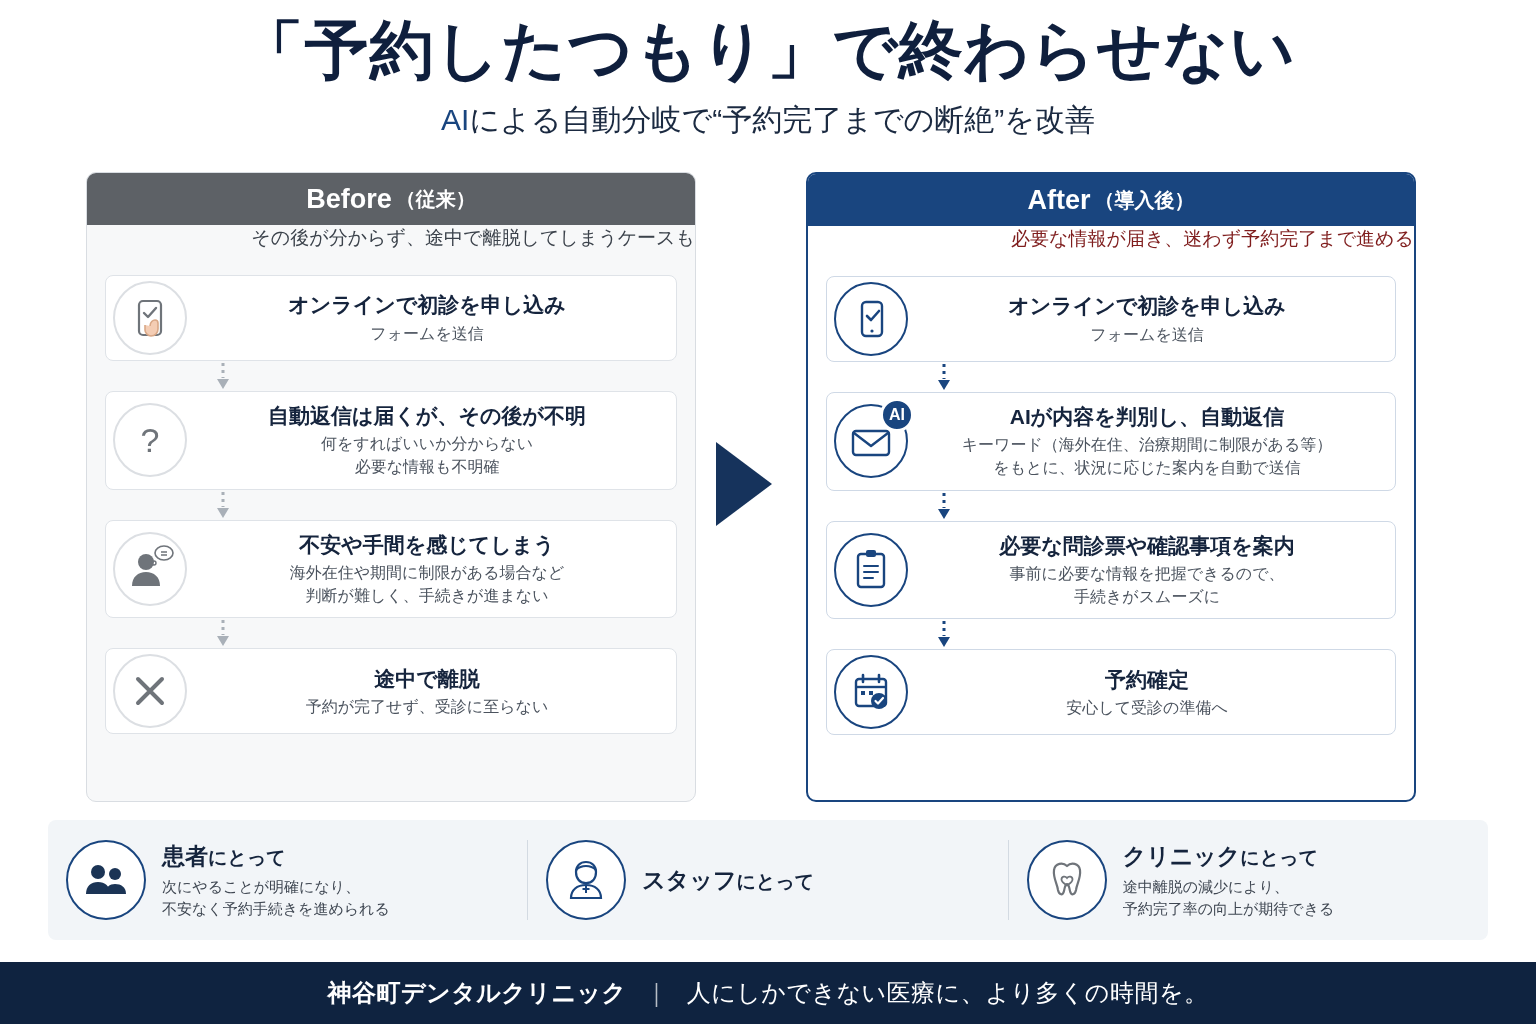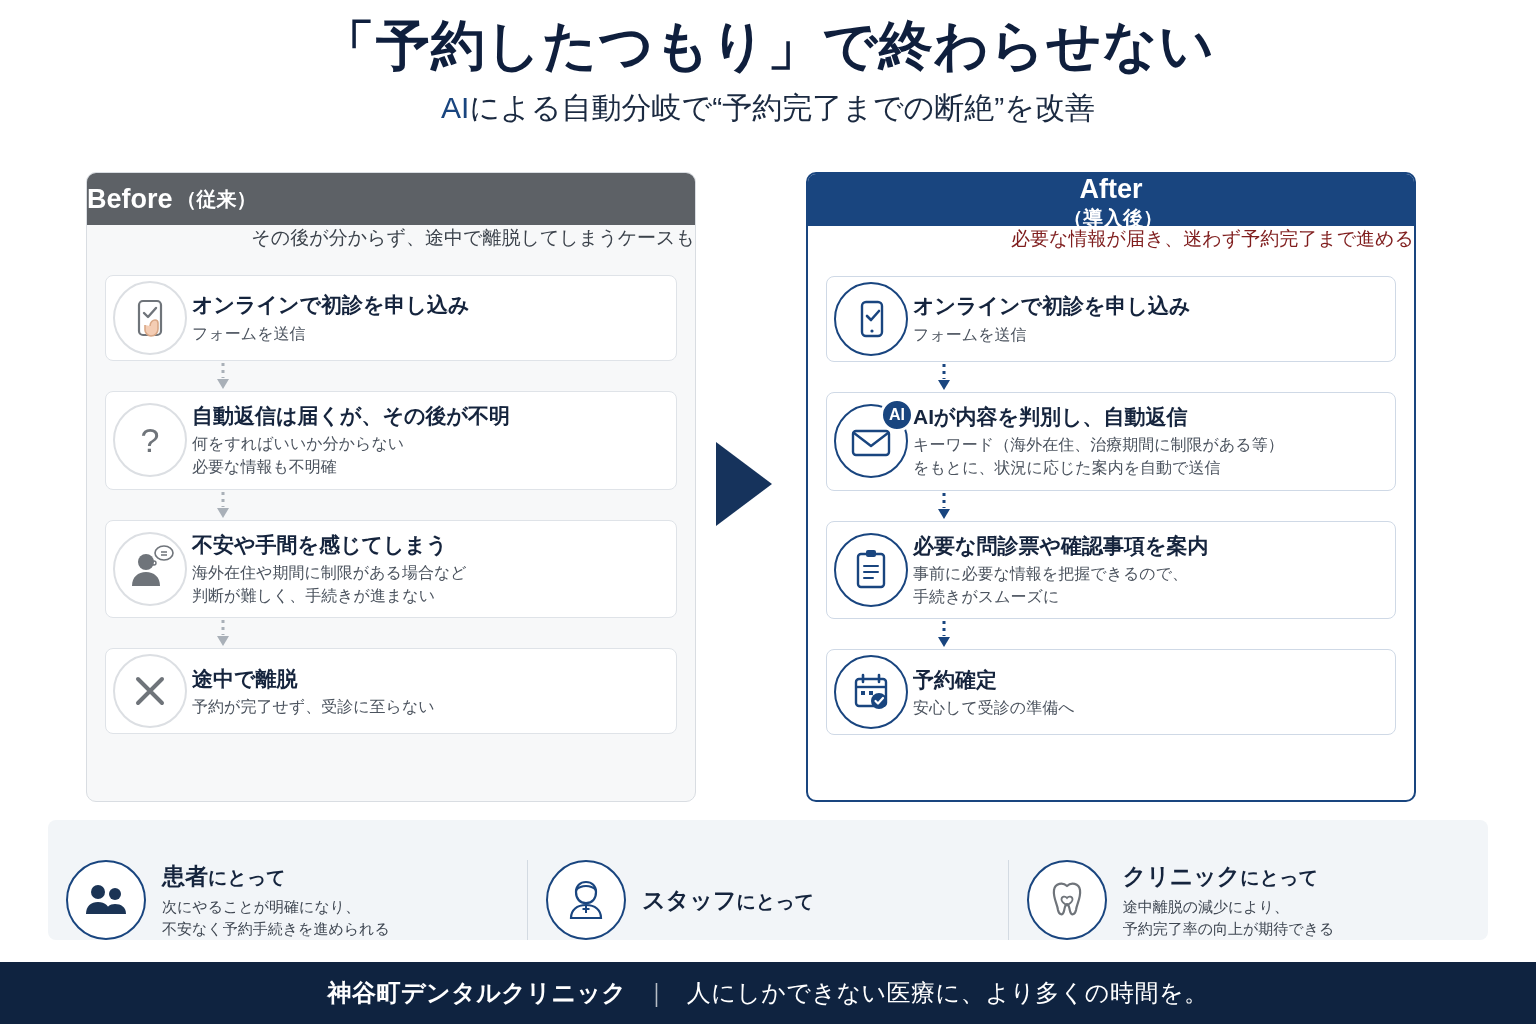--- a/index.html
+++ b/index.html
@@ -8,21 +8,21 @@
     background: #ffffff;
     font-family: "Liberation Sans", "DejaVu Sans", sans-serif;
     color: #1b2a41;
     overflow: hidden;
   }
   .page { position: relative; width: 1536px; height: 1024px; }
 
   
   .header { text-align: center; padding-top: 14px; }
   .title {
-    font-size: 54px;
+    font-size: 64px;
     font-weight: bold;
     letter-spacing: 1px;
     color: #0f1f3d;
     line-height: 1.15;
   }
   .subtitle {
     margin-top: 12px;
     font-size: 30px;
     font-weight: normal;
     color: #1b2a41;
@@ -41,35 +41,35 @@
     width: 610px;
     height: 630px;
     border-radius: 10px;
     overflow: hidden;
   }
   .col-before { left: 86px; background: #f7f8f9; border: 1px solid #d9dde2; }
   .col-after  { left: 806px; background: #ffffff; border: 2px solid #19457f; }
 
   .col-head {
     height: 52px;
-    display: flex; align-items: center; 
+    display: flex; align-items: center; justify-content: center;
     font-size: 27px; font-weight: bold; color: #ffffff;
   }
   .col-before .col-head { background: #5d6166; }
-  .col-after  .col-head { background: #19457f; flex-direction: column; }
+  .col-after  .col-head { background: #19457f; }
   .col-head .sub { font-size: 20px; font-weight: bold; margin-left: 4px; }
 
   .col-lead {
     text-align: right;
     font-size: 19px;
     color: #3b424b;
   }
   .col-after .col-lead { color: #7f1d1d; font-weight: normal; }
 
-  .steps { margin-top: 12px; padding: 12px 18px; }
+  .steps { margin-top: 12px; padding: 12px 18px; text-align: center; }
 
   .step {
     position: relative;
     display: flex;
     align-items: center;
     min-height: 86px;
   }
   .step-box {
     flex: 1;
     border: 1px solid #dfe3e8;
@@ -116,21 +116,21 @@
   }
 
   
   .benefits {
     position: absolute;
     left: 48px; top: 820px;
     width: 1440px; height: 120px;
     background: #f2f5f8;
     border-radius: 8px;
     display: flex;
-    align-items: flex-end;
+    align-items: center;
   }
   .benefit {
     flex: 1;
     display: flex; align-items: center;
     padding: 0 18px;
     gap: 16px;
   }
   .benefit + .benefit { border-left: 1px solid #d3dae2; }
   .benefit-icon {
     width: 80px; height: 80px; flex: 0 0 80px;

